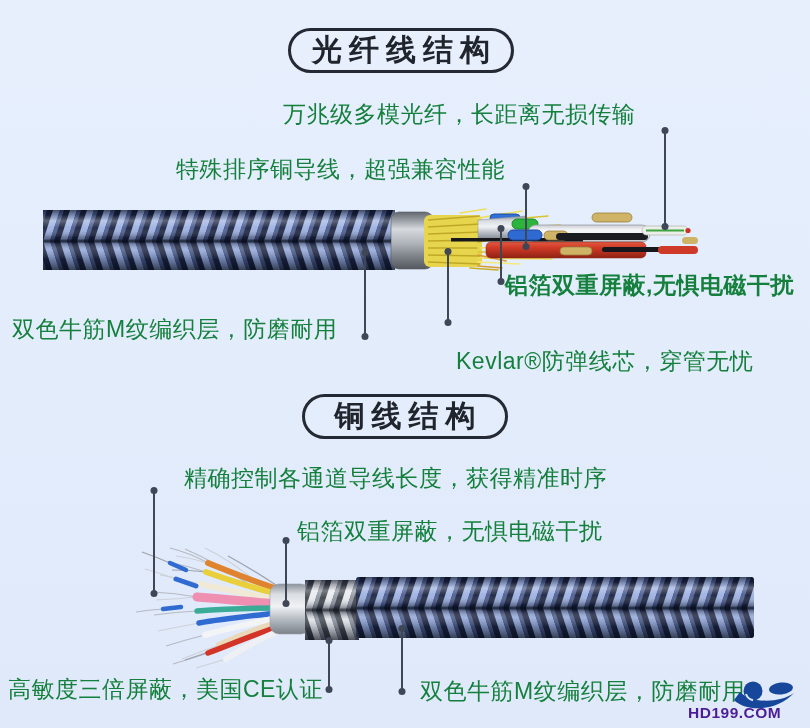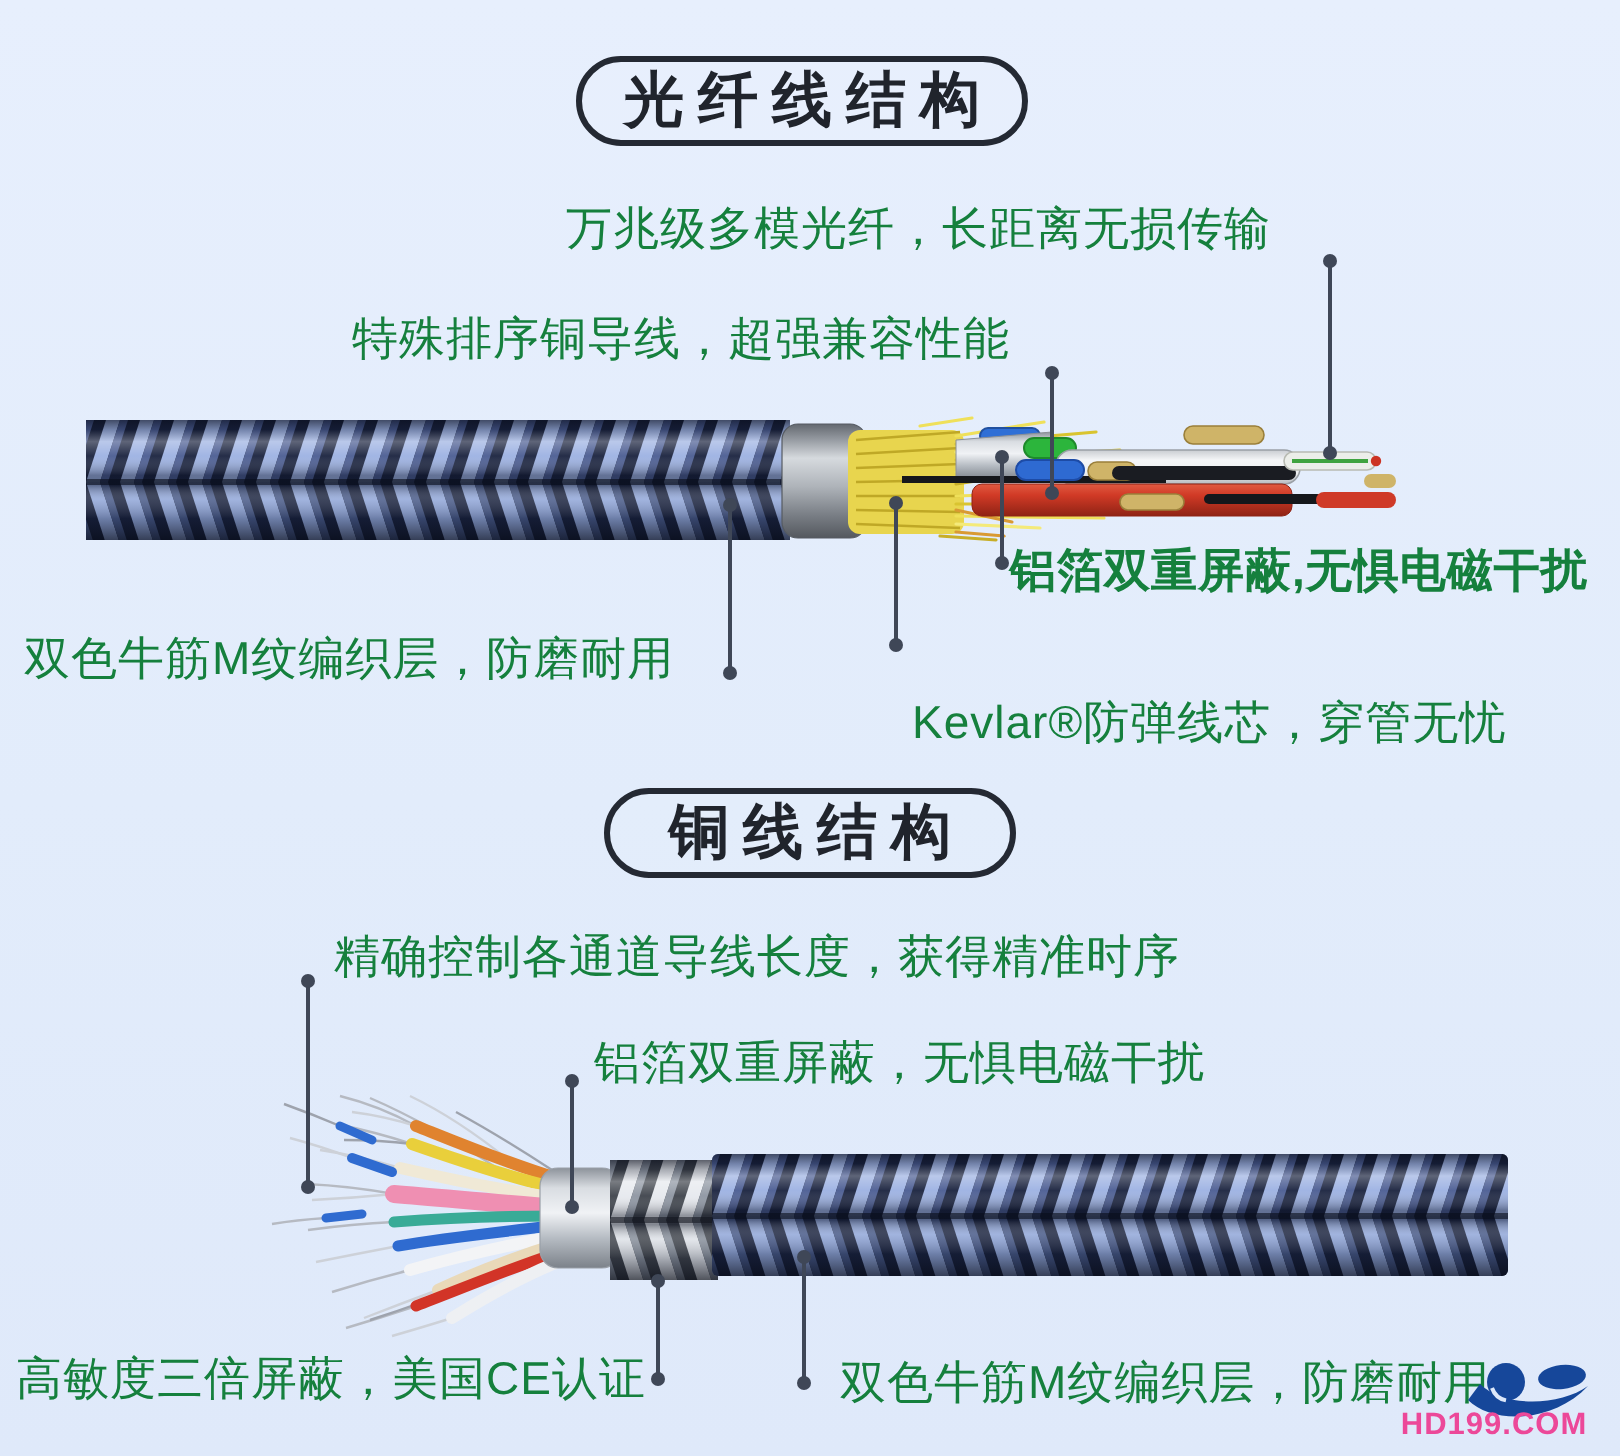--- a/index.html
+++ b/index.html
@@ -20,22 +20,22 @@
     background:rgba(255,255,255,0.06);
   }
   .leader{position:absolute;width:2px;background:#3f4757;}
   .leader::before,.leader::after{
     content:"";position:absolute;left:50%;transform:translateX(-50%);
     width:7px;height:7px;border-radius:50%;background:#3f4757;
   }
   .leader::before{top:-3px}
   .leader::after{bottom:-3px}
   .watermark-text{
-    position:absolute;left:688px;top:704px;width:118px;text-align:center;
-    font-size:15.5px;font-weight:bold;color:#ec4899;letter-spacing:.5px;
+    position:absolute;left:688px;top:704px;width:118px;text-align:left;
+    font-size:15.5px;font-weight:bold;color:#4c1d95;letter-spacing:.5px;
   }
   .logo{position:absolute;left:688px;top:680px;}
 </style>
 </head>
 <body>
 
 <svg class="illustration" width="810" height="728" viewBox="0 0 810 728">
   <defs>
     <pattern id="weaveBlueA" width="17" height="62" patternUnits="userSpaceOnUse" patternTransform="translate(43,210)">
       <rect width="17" height="62" fill="#19223e"></rect>
@@ -227,21 +227,21 @@
 <div class="callout" style="left:505px;top:272px;font-weight:bold;">铝箔双重屏蔽,无惧电磁干扰</div>
 <div class="callout" style="left:456px;top:320px;margin-top:28px;">Kevlar®防弹线芯，穿管无忧</div>
 <div class="callout" style="left:12px;top:316px;">双色牛筋M纹编织层，防磨耐用</div>
 
 <div class="leader" style="left:664px;top:130px;height:97px;"></div>
 <div class="leader" style="left:525px;top:186px;height:61px;"></div>
 <div class="leader" style="left:500px;top:228px;height:54px;"></div>
 <div class="leader" style="left:447px;top:251px;height:72px;"></div>
 <div class="leader" style="left:364px;top:252px;height:85px;"></div>
 
-<div class="callout" style="left:167px;top:465px;">精确控制各通道导线长度，获得精准时序</div>
+<div class="callout" style="left:184px;top:465px;">精确控制各通道导线长度，获得精准时序</div>
 <div class="callout" style="left:297px;top:518px;">铝箔双重屏蔽，无惧电磁干扰</div>
 <div class="callout" style="left:8px;top:676px;">高敏度三倍屏蔽，美国CE认证</div>
 <div class="callout" style="left:420px;top:678px;">双色牛筋M纹编织层，防磨耐用</div>
 
 <div class="leader" style="left:153px;top:490px;height:104px;"></div>
 <div class="leader" style="left:285px;top:540px;height:64px;"></div>
 <div class="leader" style="left:328px;top:640px;height:50px;"></div>
 <div class="leader" style="left:401px;top:628px;height:64px;"></div>
 
 <svg class="logo" width="120" height="34" viewBox="0 0 120 34">

